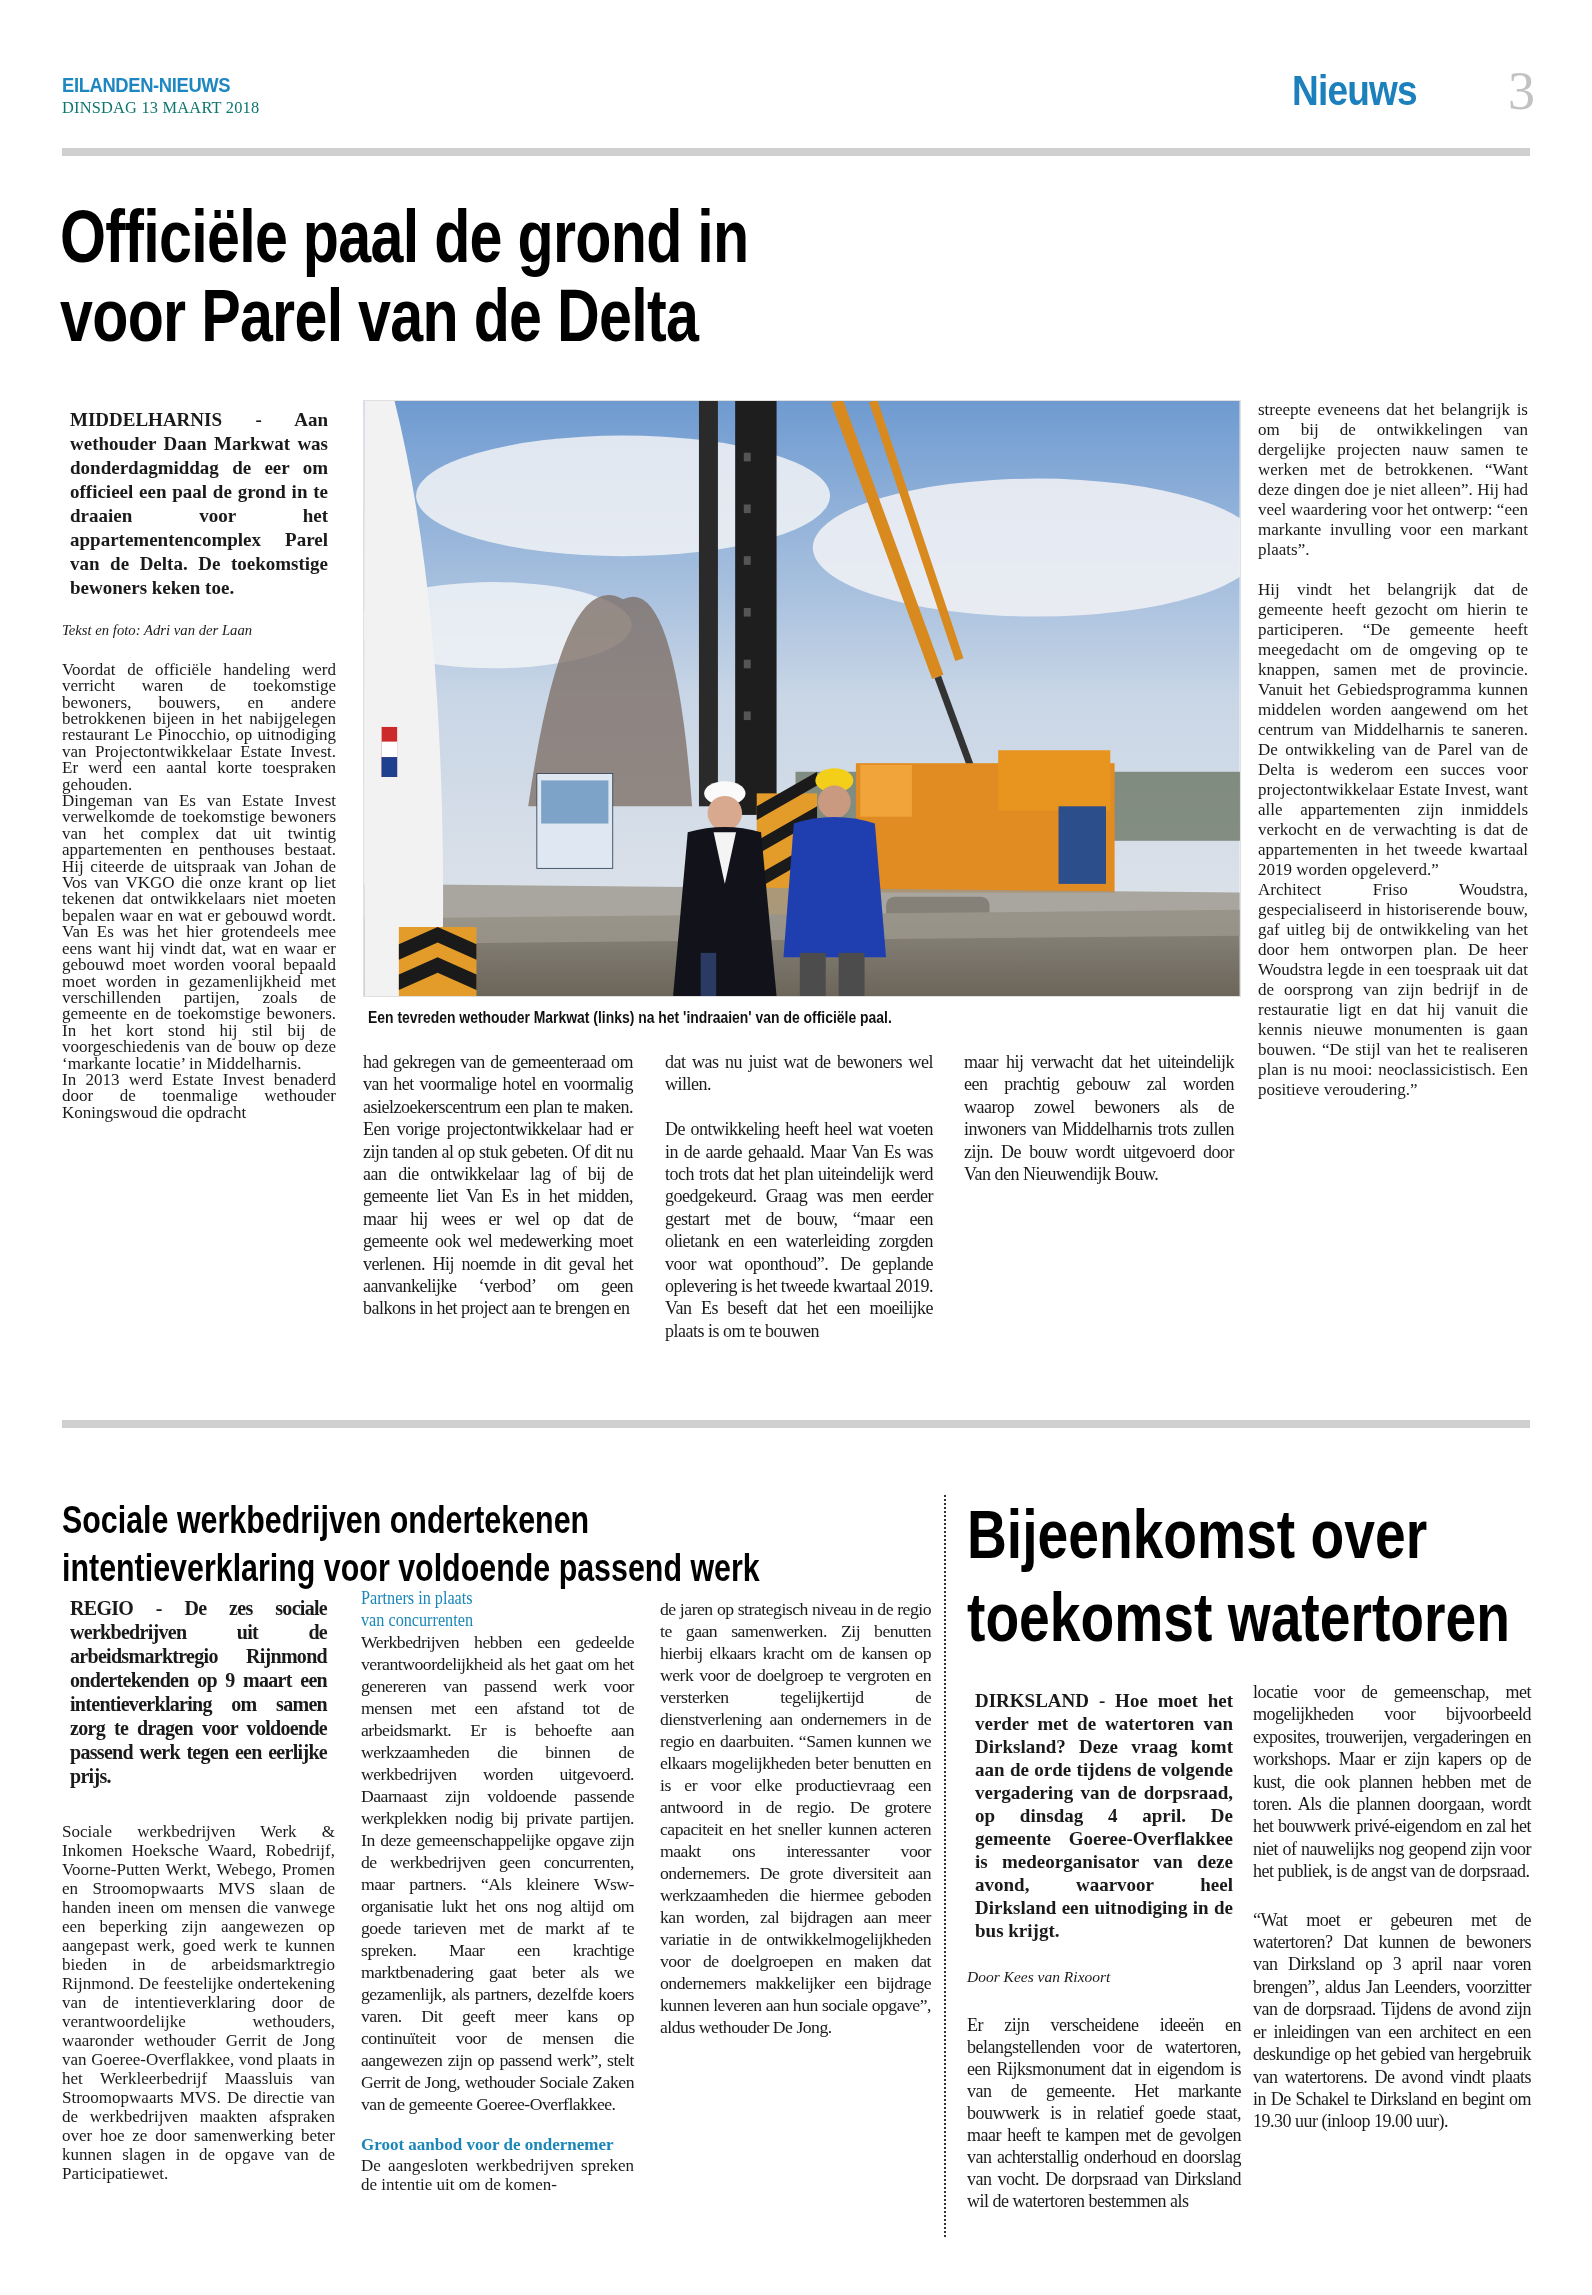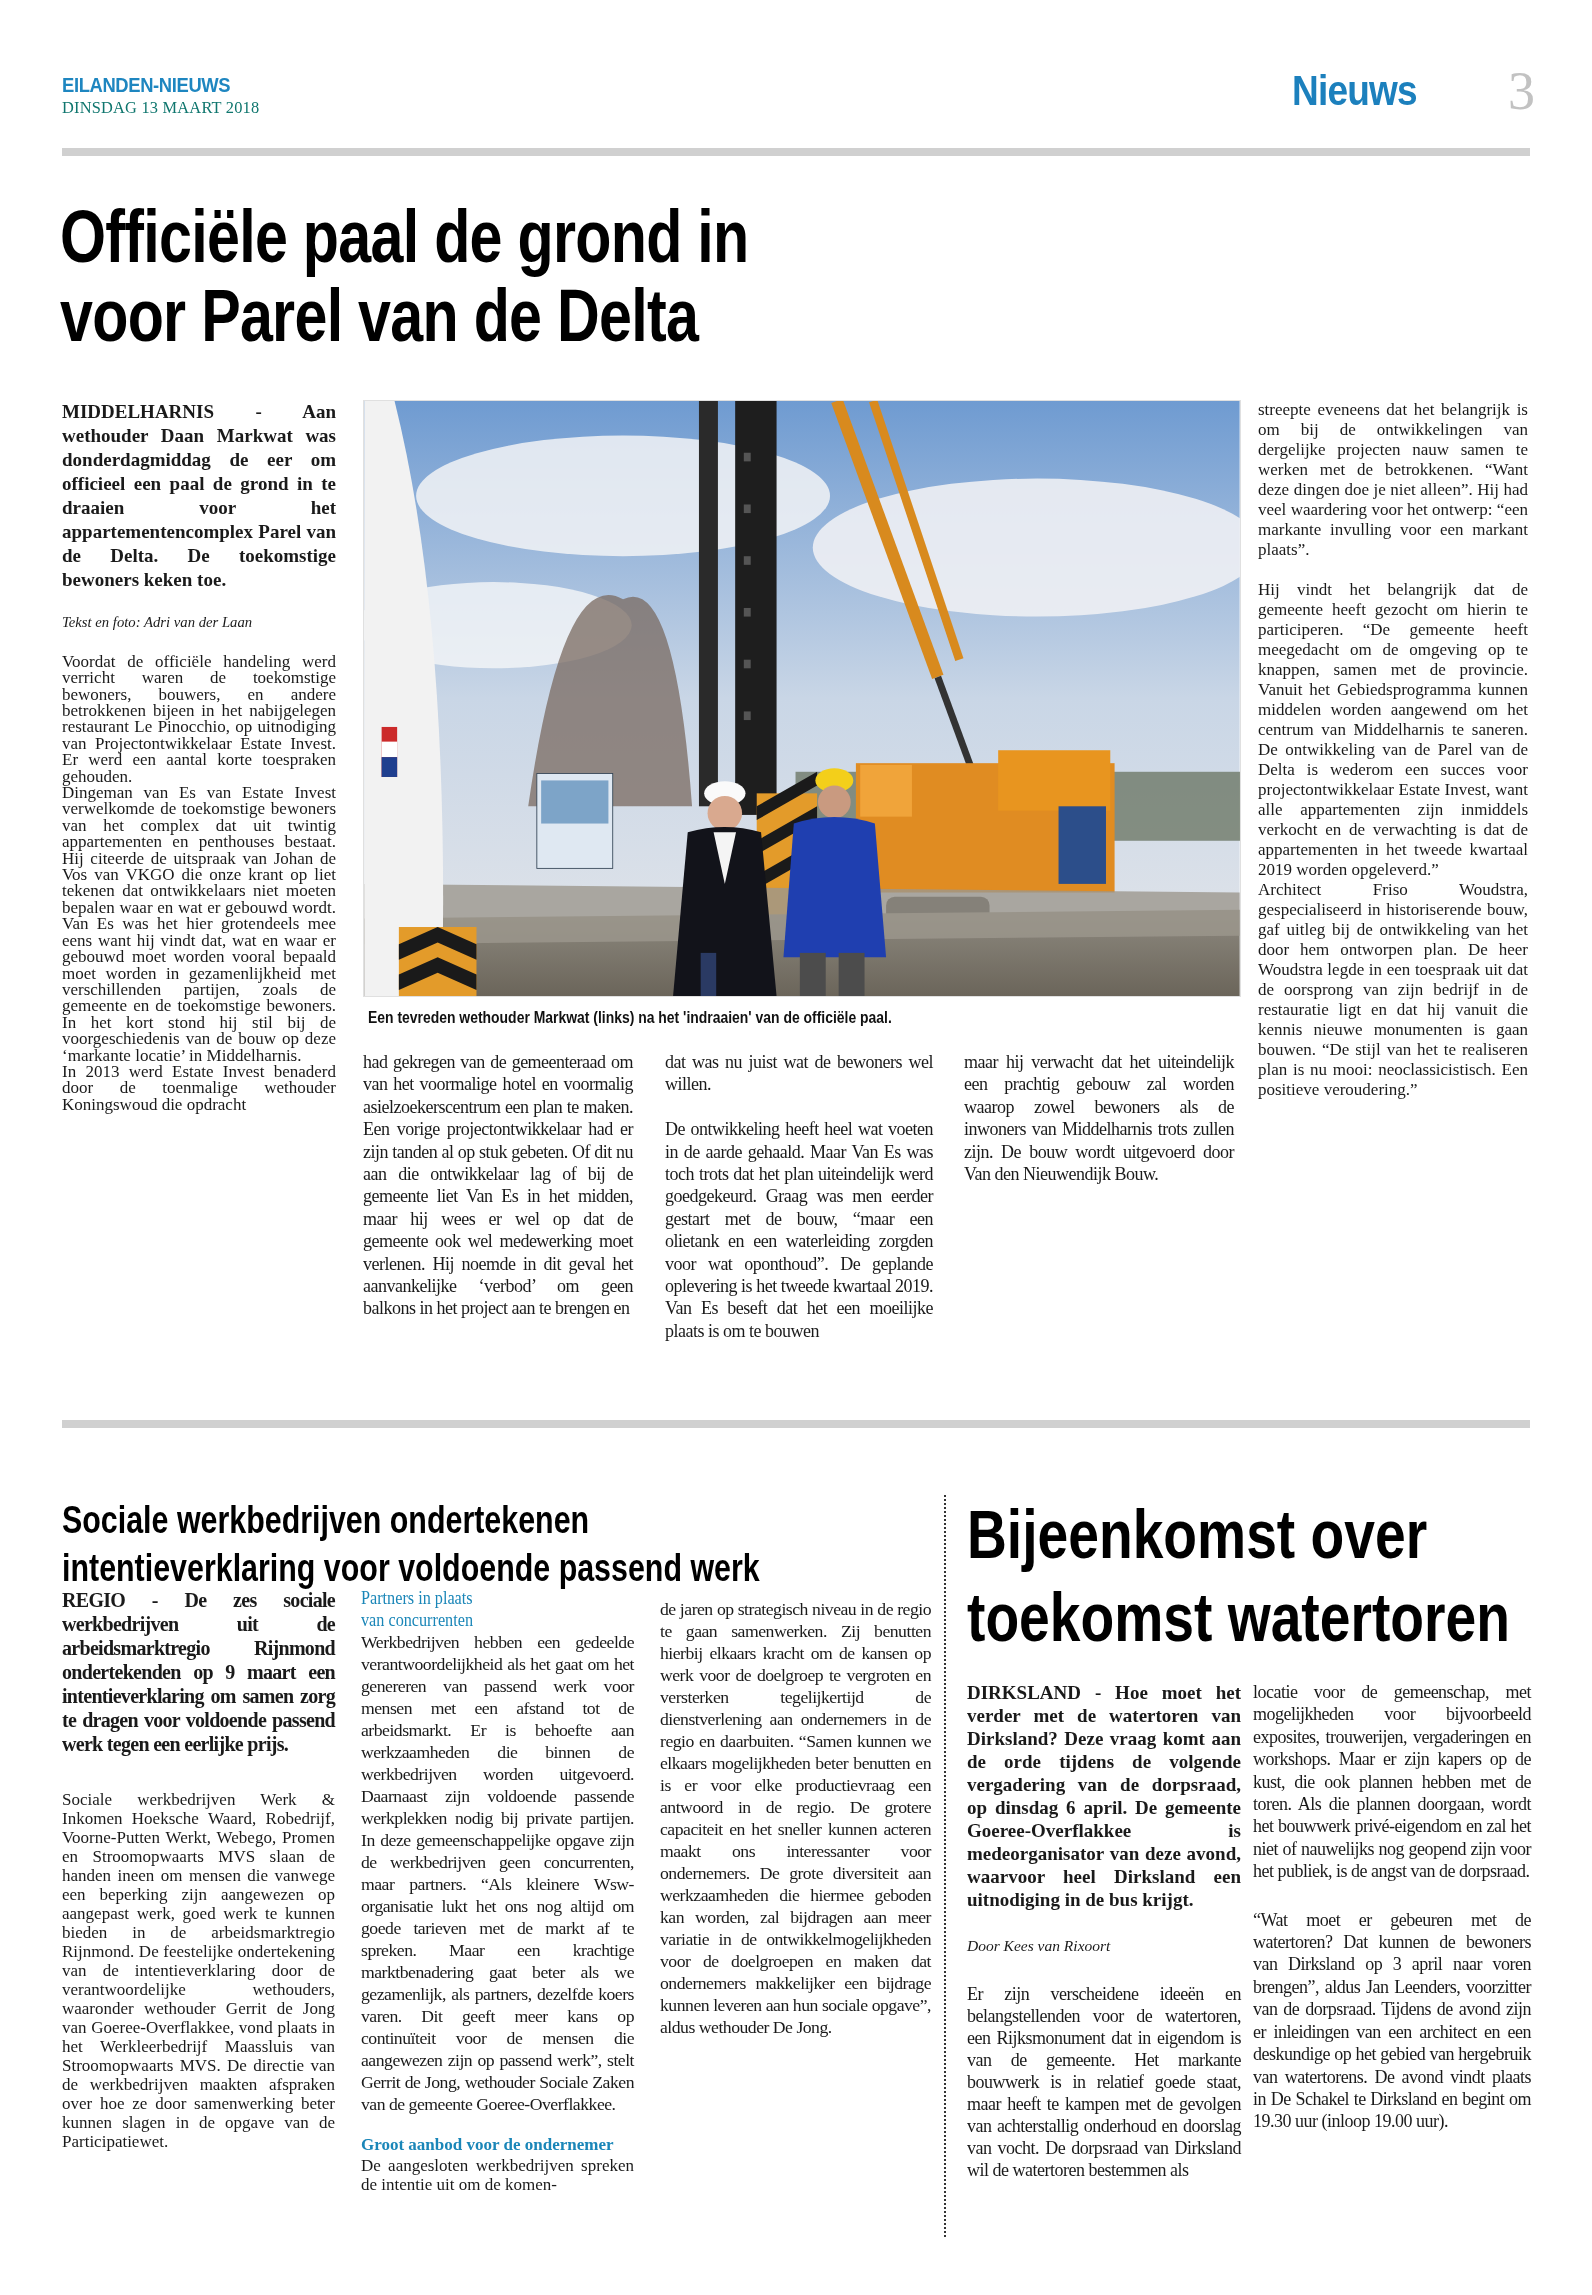--- a/index.html
+++ b/index.html
@@ -17,21 +17,21 @@
 
   
   .h1 { left: 60px; top: 197px; font-weight: bold; font-size: 74px; line-height: 79px; color: #000; letter-spacing: -0.9px; transform: scaleX(0.80); transform-origin: left; width: 949px; }
   .h2 { left: 62px; top: 1496px; font-weight: bold; font-size: 38px; line-height: 48px; color: #000; transform: scaleX(0.80); transform-origin: left; width: 1122px; }
   .h3 { left: 967px; top: 1493px; font-weight: bold; font-size: 69px; line-height: 83px; color: #000; transform: scaleX(0.80); transform-origin: left; width: 777px; }
 
   
   .col { font-size: 17px; line-height: 16.4px; text-align: justify; hyphens: auto; }
   .col p { margin: 0; }
   .col p + p.gap { margin-top: 16.4px; }
-  .lead { font-weight: bold; font-size: 19px; line-height: 24px; text-align: justify; margin: 0; }
+  .lead { font-weight: bold; font-size: 19px; line-height: 24px; text-align: justify; margin: 8px; }
   .byline { font-style: italic; font-size: 14.7px; margin: 0; }
   .subhead { color: #1a86b8; font-weight: bold; font-size: 17px; line-height: 21.6px; margin: 0; }
   .subhead.condensed { font-weight: normal; font-size: 18px; transform: scaleX(0.9); transform-origin: left; }
   .narrow { font-size: 18px; line-height: 22.4px; letter-spacing: -0.5px; }
 
   
   .photo { left: 363px; top: 400px; width: 876px; height: 595px; overflow: hidden; border: 0.9px solid #e0e0e0; }
   .caption { left: 368px; top: 1008px; font-weight: bold; font-size: 16.4px; color: #111; transform: scaleX(0.85); transform-origin: left; white-space: nowrap; }
   .dotted { left: 944px; top: 1495px; width: 0; height: 742px; border-left: 2.6px dotted #333; }
 </style>
@@ -183,21 +183,21 @@
 </div>
 
 <div class="abs dotted"></div>
 
 <div class="abs h3 sans">
   <div>Bijeenkomst over</div>
   <div>toekomst watertoren</div>
 </div>
 
 <div class="abs serif" style="left:967px; top:1681px; width:274px;">
-  <p class="lead" style="font-size:19px; line-height:23px;">DIRKSLAND - Hoe moet het verder met de watertoren van Dirksland? Deze vraag komt aan de orde tijdens de volgende vergadering van de dorpsraad, op dinsdag 6 april. De gemeente Goeree-Overflakkee is medeorganisator van deze avond, waarvoor heel Dirksland een uitnodiging in de bus krijgt.</p>
+  <p class="lead" style="font-size:19px; line-height:23px;">DIRKSLAND - Hoe moet het verder met de watertoren van Dirksland? Deze vraag komt aan de orde tijdens de volgende vergadering van de dorpsraad, op dinsdag 4 april. De gemeente Goeree-Overflakkee is medeorganisator van deze avond, waarvoor heel Dirksland een uitnodiging in de bus krijgt.</p>
   <p class="byline" style="margin-top:26px; font-size:15.5px;">Door Kees van Rixoort</p>
   <div class="col narrow" style="margin-top:28px; font-size:18px; line-height:22px;">
     <p>Er zijn verscheidene ideeën en belangstellenden voor de watertoren, een Rijksmonument dat in eigendom is van de gemeente. Het markante bouwwerk is in relatief goede staat, maar heeft te kampen met de gevolgen van achterstallig onderhoud en doorslag van vocht. De dorpsraad van Dirksland wil de watertoren bestemmen als</p>
   </div>
 </div>
 
 <div class="abs serif col narrow" style="left:1253px; top:1681px; width:278px; font-size:18px; line-height:22.4px;">
   <p>locatie voor de gemeenschap, met mogelijkheden voor bijvoorbeeld exposites, trouwerijen, vergaderingen en workshops. Maar er zijn kapers op de kust, die ook plannen hebben met de toren. Als die plannen doorgaan, wordt het bouwwerk privé-eigendom en zal het niet of nauwelijks nog geopend zijn voor het publiek, is de angst van de dorpsraad.</p>
   <p class="gap" style="margin-top:26px;">“Wat moet er gebeuren met de watertoren? Dat kunnen de bewoners van Dirksland op 3 april naar voren brengen”, aldus Jan Leenders, voorzitter van de dorpsraad. Tijdens de avond zijn er inleidingen van een architect en een deskundige op het gebied van hergebruik van watertorens. De avond vindt plaats in De Schakel te Dirksland en begint om 19.30 uur (inloop 19.00 uur).</p>
 </div>

